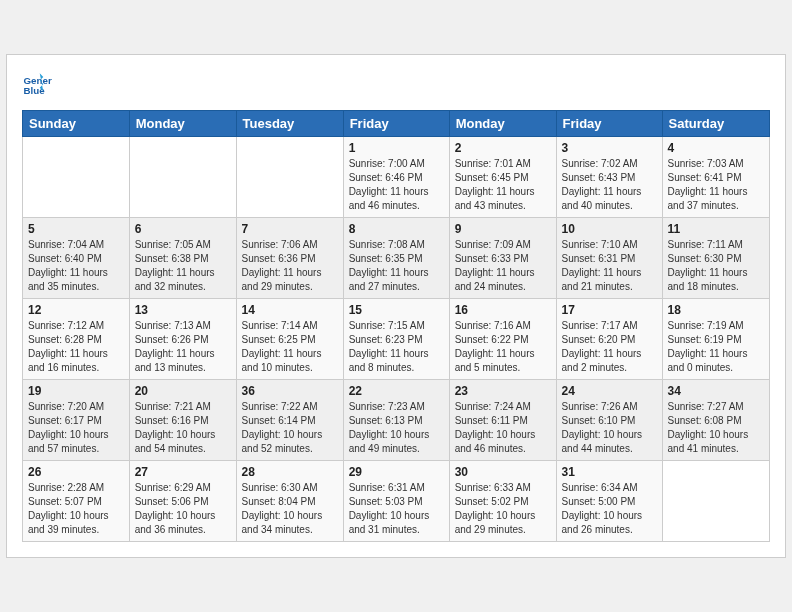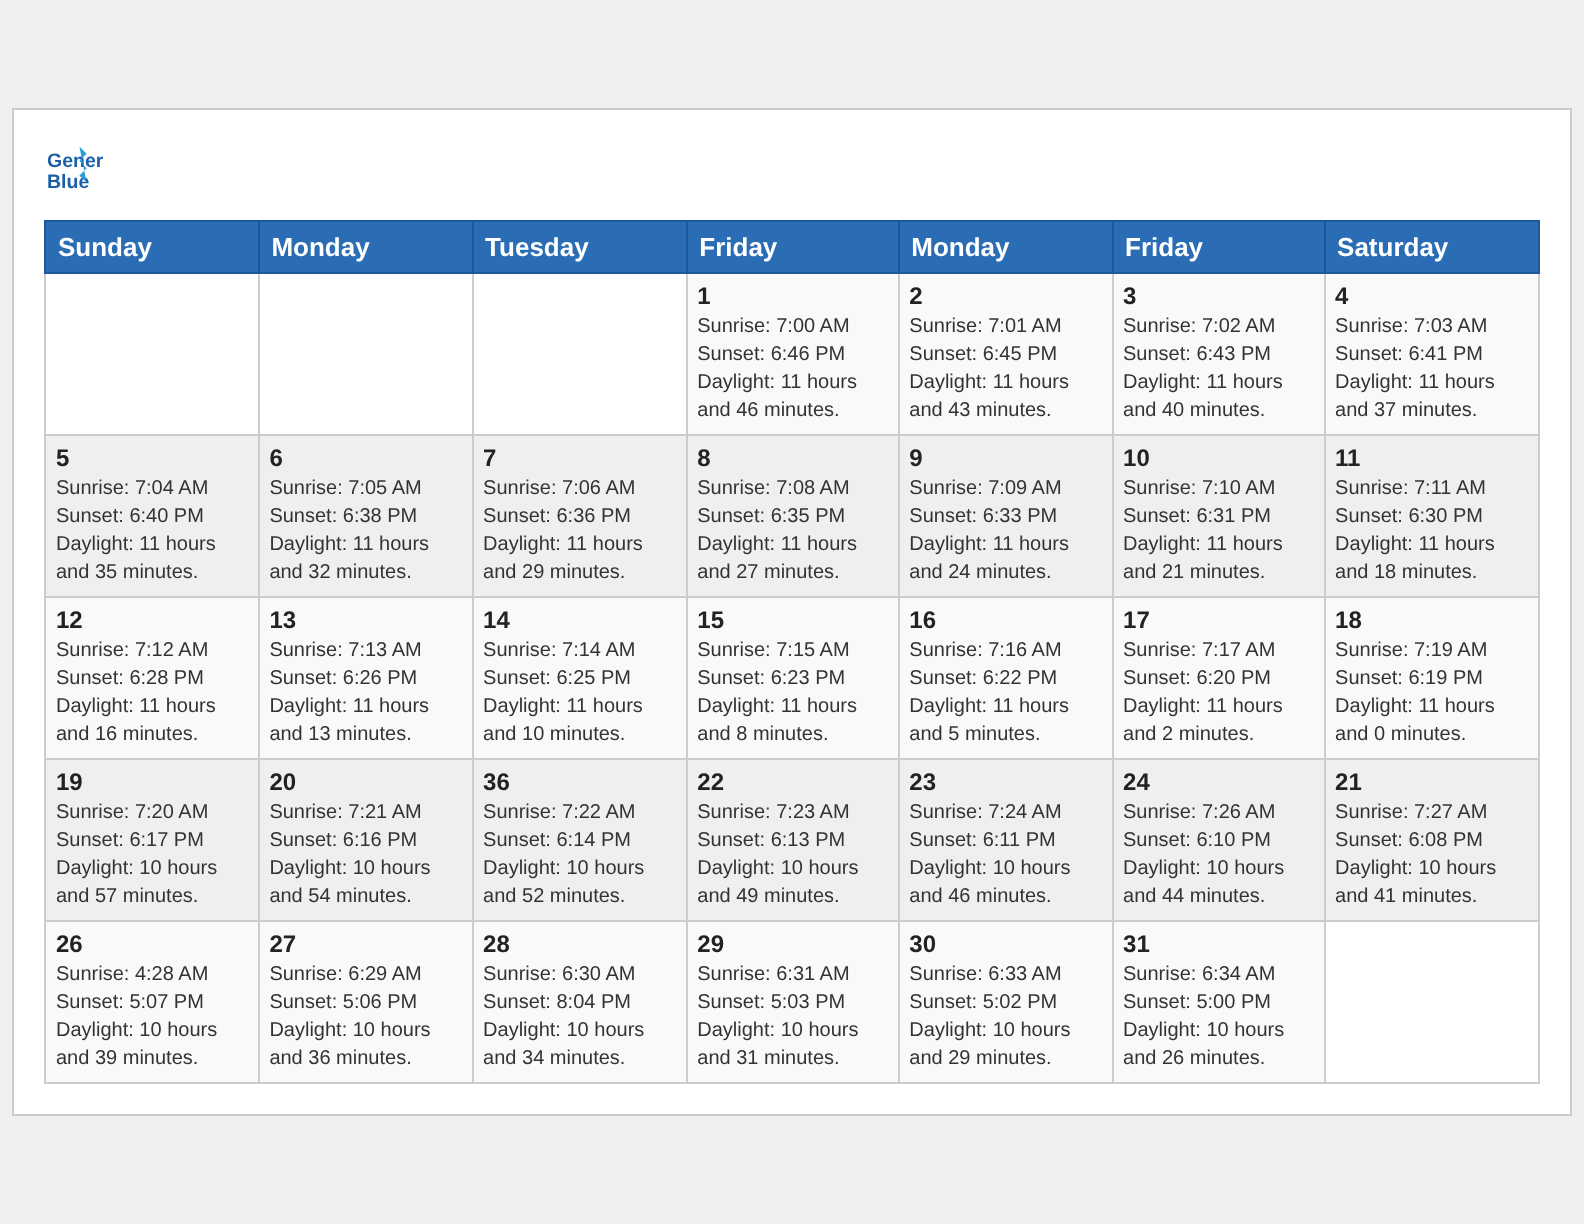--- a/index.html
+++ b/index.html
@@ -302,31 +302,31 @@
 and 46 minutes.</div>
           </td>
           <td>
             <span class="day-number">24</span>
             <div class="cell-text">Sunrise: 7:26 AM
 Sunset: 6:10 PM
 Daylight: 10 hours
 and 44 minutes.</div>
           </td>
           <td>
-            <span class="day-number">21</span>
+            <span class="day-number">34</span>
             <div class="cell-text">Sunrise: 7:27 AM
 Sunset: 6:08 PM
 Daylight: 10 hours
 and 41 minutes.</div>
           </td>
         </tr>
         <tr>
           <td>
             <span class="day-number">26</span>
-            <div class="cell-text">Sunrise: 4:28 AM
+            <div class="cell-text">Sunrise: 2:28 AM
 Sunset: 5:07 PM
 Daylight: 10 hours
 and 39 minutes.</div>
           </td>
           <td>
             <span class="day-number">27</span>
             <div class="cell-text">Sunrise: 6:29 AM
 Sunset: 5:06 PM
 Daylight: 10 hours
 and 36 minutes.</div>

